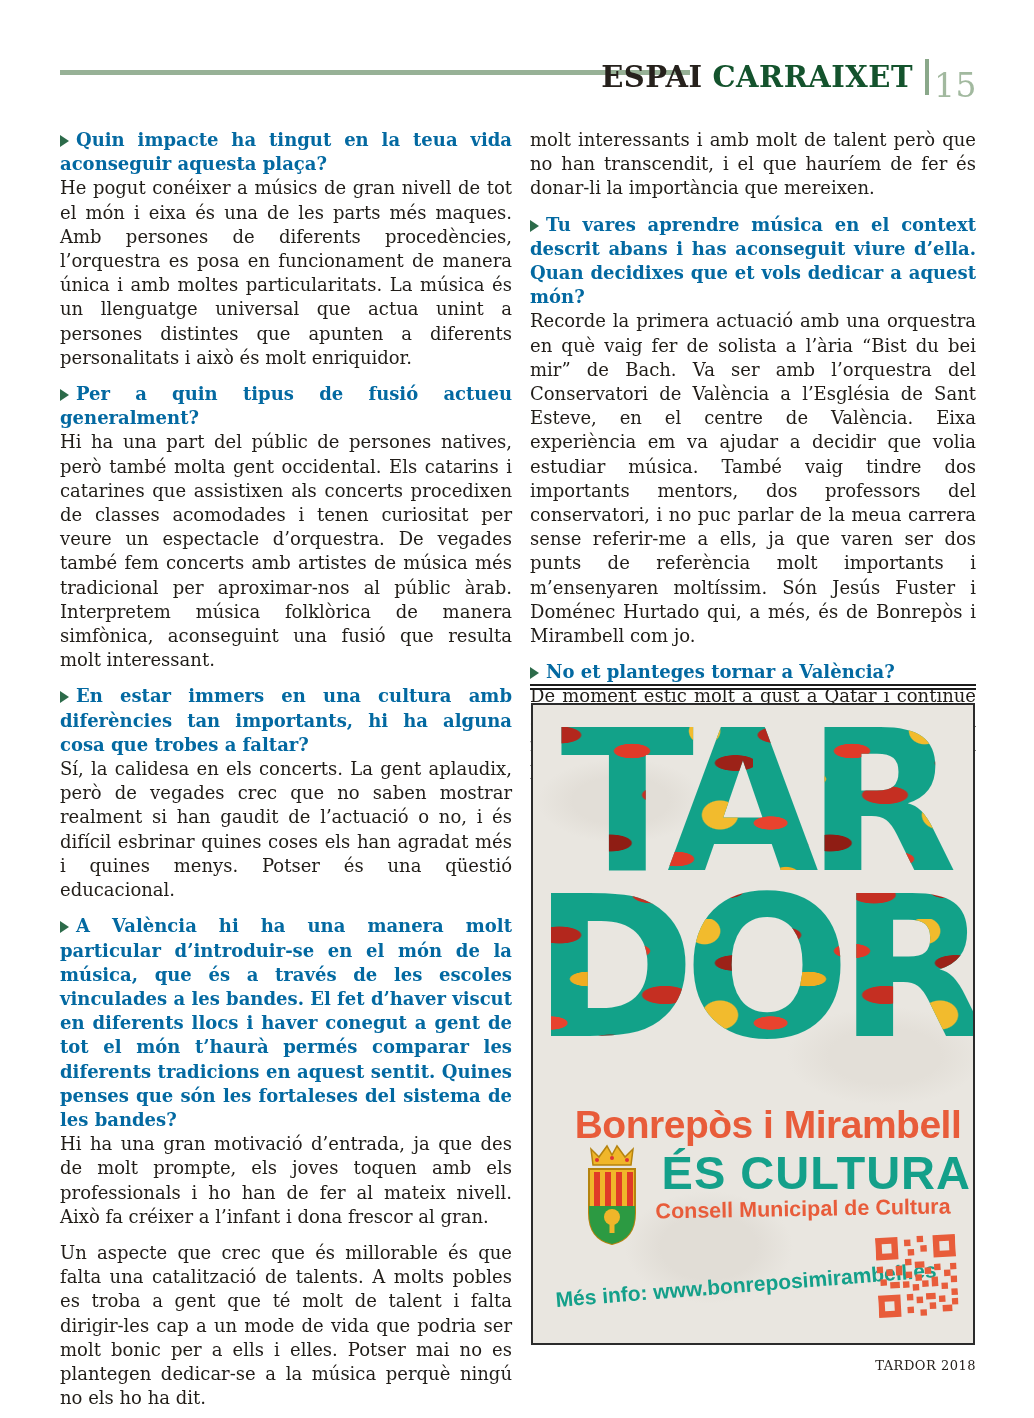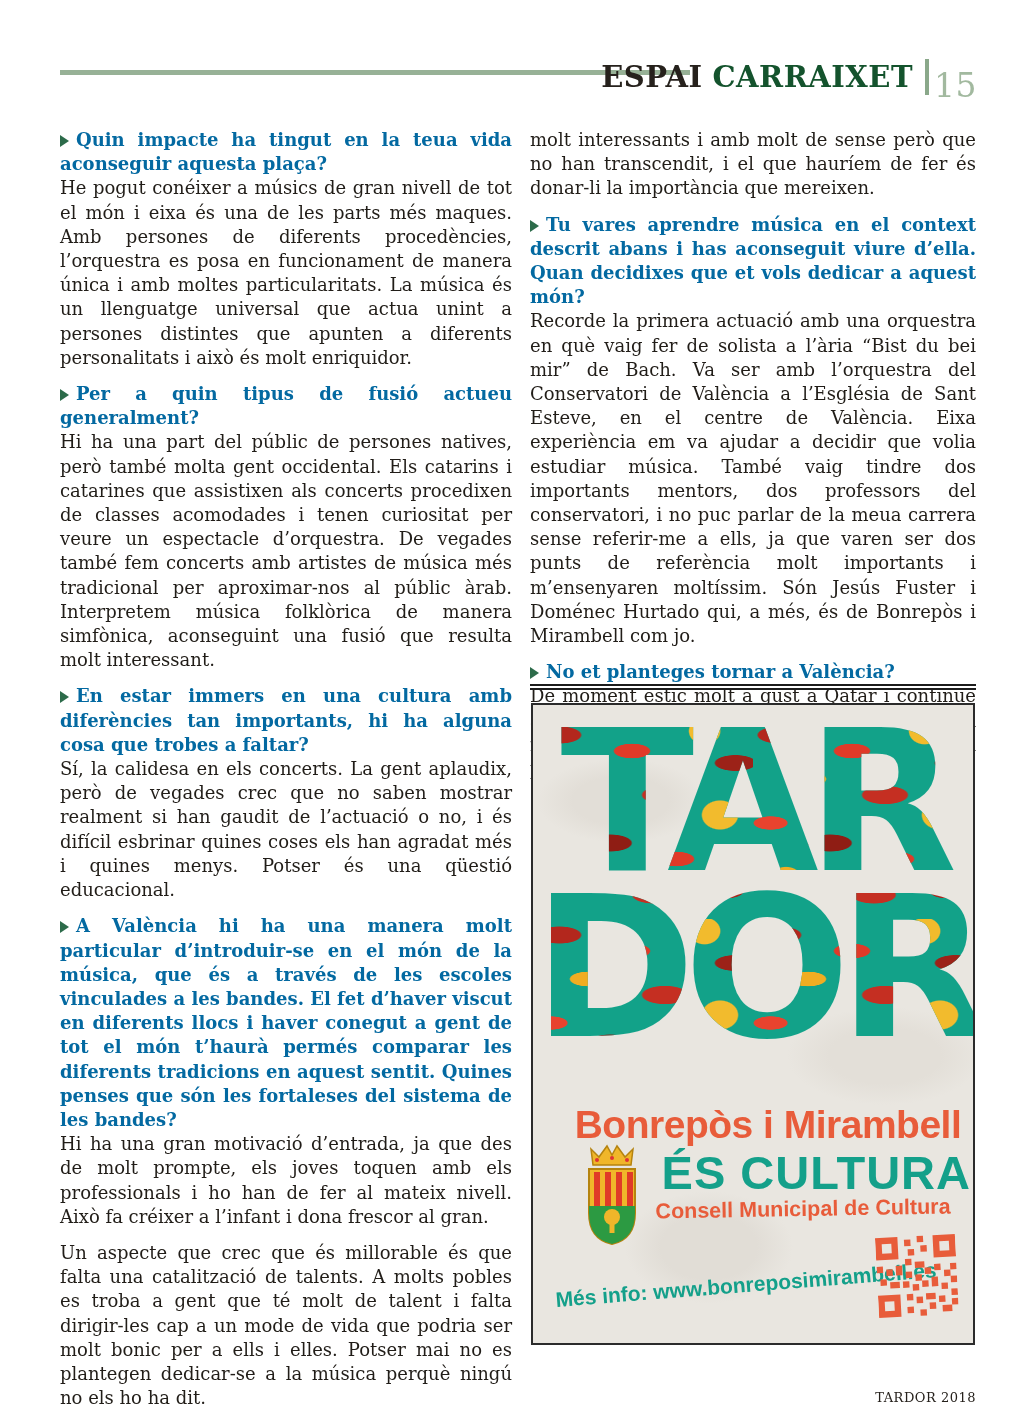--- a/index.html
+++ b/index.html
@@ -85,21 +85,21 @@
   }
   .poster-info {
     position:absolute; left:22px; top:568px;
     font-family:"Liberation Sans", sans-serif; font-weight:bold;
     font-size:21px; color:#14a08a; transform:rotate(-4.5deg); white-space:nowrap;
   }
   .poster-qr { position:absolute; right:16px; top:530px; width:80px; height:82px; transform:rotate(-3deg); }
   
   .footer-issue {
     position:absolute; right:58px; top:1358px;
-    font-family:"DejaVu Serif", serif; font-size:13px; color:#26211c; letter-spacing:0.5px;margin-top:32px;
+    font-family:"DejaVu Serif", serif; font-size:13px; color:#26211c; letter-spacing:0.5px;
   }
 </style>
 </head>
 <body>
 
 <div class="page">
 
   <div class="header-rule"></div>
   <div class="header-text">
     <span class="header-section">ESPAI</span>
@@ -126,21 +126,21 @@
       <p class="answer">Hi ha una gran motivació d’entrada, ja que des de molt prompte, els joves toquen amb els professionals i ho han de fer al mateix nivell. Això fa créixer a l’infant i dona frescor al gran.</p>
     </div>
     <div class="qa-block">
       <p class="answer">Un aspecte que crec que és millorable és que falta una catalització de talents. A molts pobles es troba a gent que té molt de talent i falta dirigir-les cap a un mode de vida que podria ser molt bonic per a ells i elles. Potser mai no es plantegen dedicar-se a la música perquè ningú no els ho ha dit.</p>
     </div>
 
   </div>
 
   <div class="col col-right">
     <div class="qa-block">
-      <p class="answer">molt interessants i amb molt de sense però que no han transcendit, i el que hauríem de fer és donar-li la importància que mereixen.</p>
+      <p class="answer">molt interessants i amb molt de talent però que no han transcendit, i el que hauríem de fer és donar-li la importància que mereixen.</p>
     </div>
     <div class="qa-block">
       <p class="question"><span class="q-marker"></span><span>Tu vares aprendre música en el context descrit abans i has aconseguit viure d’ella. Quan decidixes que et vols dedicar a aquest món?</span></p>
       <p class="answer">Recorde la primera actuació amb una orquestra en què vaig fer de solista a l’ària “Bist du bei mir” de Bach. Va ser amb l’orquestra del Conservatori de València a l’Església de Sant Esteve, en el centre de València. Eixa experiència em va ajudar a decidir que volia estudiar música. També vaig tindre dos importants mentors, dos professors del conservatori, i no puc parlar de la meua carrera sense referir-me a ells, ja que varen ser dos punts de referència molt importants i m’ensenyaren moltíssim. Són Jesús Fuster i Doménec Hurtado qui, a més, és de Bonrepòs i Mirambell com jo.</p>
     </div>
     <div class="qa-block">
       <p class="question"><span class="q-marker"></span><span>No et planteges tornar a València?</span></p>
       <p class="answer">De moment estic molt a gust a Qatar i continue avançant perquè és una orquestra de gran nivell. Encara no he pensat quin serà el pròxim pas. ■</p>
     </div>
   </div>

